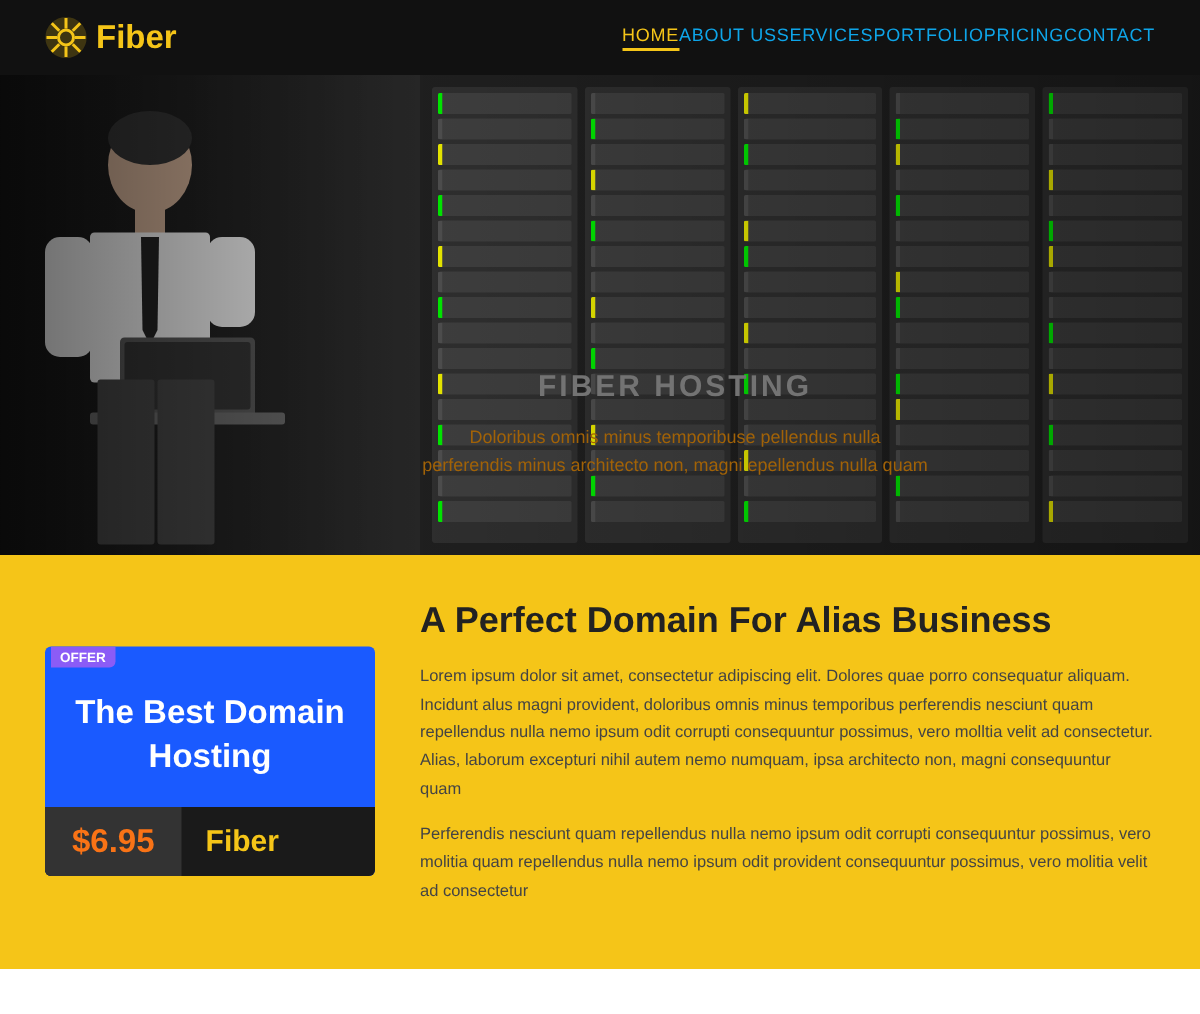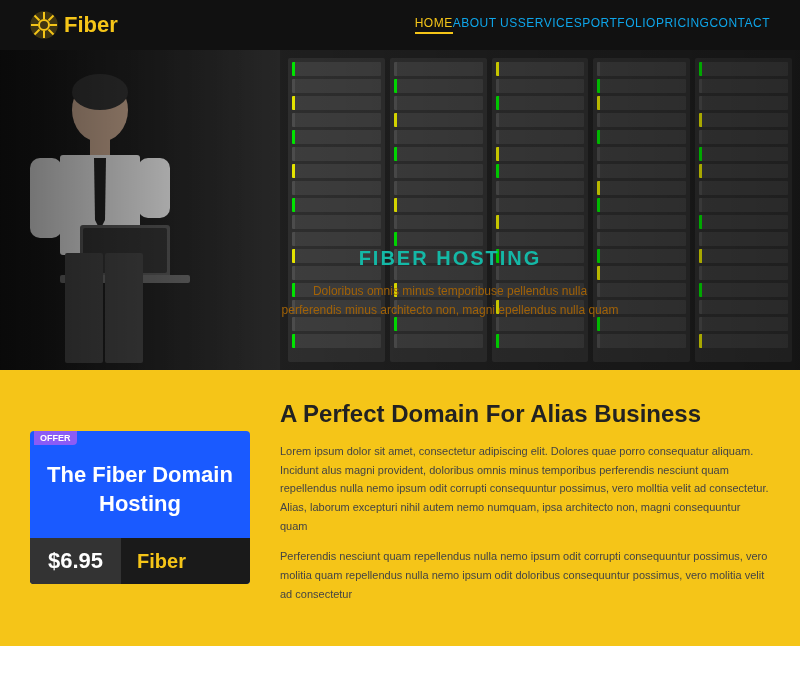--- a/index.html
+++ b/index.html
@@ -79,21 +79,21 @@
     .rack-unit.lit2 { border-left-color: #ff0; }
 
     .hero-content {
       position: relative;
       z-index: 10;
       text-align: center;
       padding-bottom: 50px;
       margin-left: 100px;
     }
     .hero-title {
-      color: #14b8a6;
+      color: #737373;
       font-size: 20px;
       font-weight: bold;
       text-transform: uppercase;
       letter-spacing: 2px;
       margin-bottom: 12px;
     }
     .hero-subtitle {
       color: #a16207;
       font-size: 12px;
       line-height: 1.6;
@@ -136,21 +136,21 @@
       padding: 30px 15px 20px;
       line-height: 1.3;
     }
     .offer-price-bar {
       background: #1a1a1a;
       display: flex;
       align-items: center;
     }
     .offer-price {
       background: #333;
-      color: #ffffff;
+      color: #f97316;
       font-size: 22px;
       font-weight: bold;
       padding: 10px 18px;
     }
     .offer-brand {
       color: #f5c518;
       font-size: 20px;
       font-weight: bold;
       padding: 10px 16px;
     }
@@ -344,31 +344,31 @@
     <div class="hero-subtitle">
       <span>Doloribus omnis minus temporibuse pellendus nulla</span><br>
       <span>perferendis minus architecto non, magni epellendus nulla quam</span>
     </div>
   </div>
 </section>
 
 <section class="yellow-section">
   <div class="offer-card">
     <div class="offer-badge">OFFER</div>
-    <div class="offer-title">The Fiber Domain Hosting</div>
+    <div class="offer-title">The Best Domain Hosting</div>
     <div class="offer-price-bar">
       <span class="offer-price">$6.95</span>
       <span class="offer-brand">Fiber</span>
     </div>
   </div>
 
   <div class="domain-content">
     <div class="domain-title">A Perfect Domain For Alias Business</div>
     <p class="domain-text">Lorem ipsum dolor sit amet, consectetur adipiscing elit. Dolores quae porro consequatur aliquam. Incidunt alus magni provident, doloribus omnis minus temporibus perferendis nesciunt quam repellendus nulla nemo ipsum odit corrupti consequuntur possimus, vero molltia velit ad consectetur. Alias, laborum excepturi nihil autem nemo numquam, ipsa architecto non, magni consequuntur quam</p>
-    <p class="domain-text">Perferendis nesciunt quam repellendus nulla nemo ipsum odit corrupti consequuntur possimus, vero molitia quam repellendus nulla nemo ipsum odit doloribus consequuntur possimus, vero molitia velit ad consectetur</p>
+    <p class="domain-text">Perferendis nesciunt quam repellendus nulla nemo ipsum odit corrupti consequuntur possimus, vero molitia quam repellendus nulla nemo ipsum odit provident consequuntur possimus, vero molitia velit ad consectetur</p>
   </div>
 </section>
 
 <section class="bottom-section">
   
 
   
 </section>
 
 </body></html>

